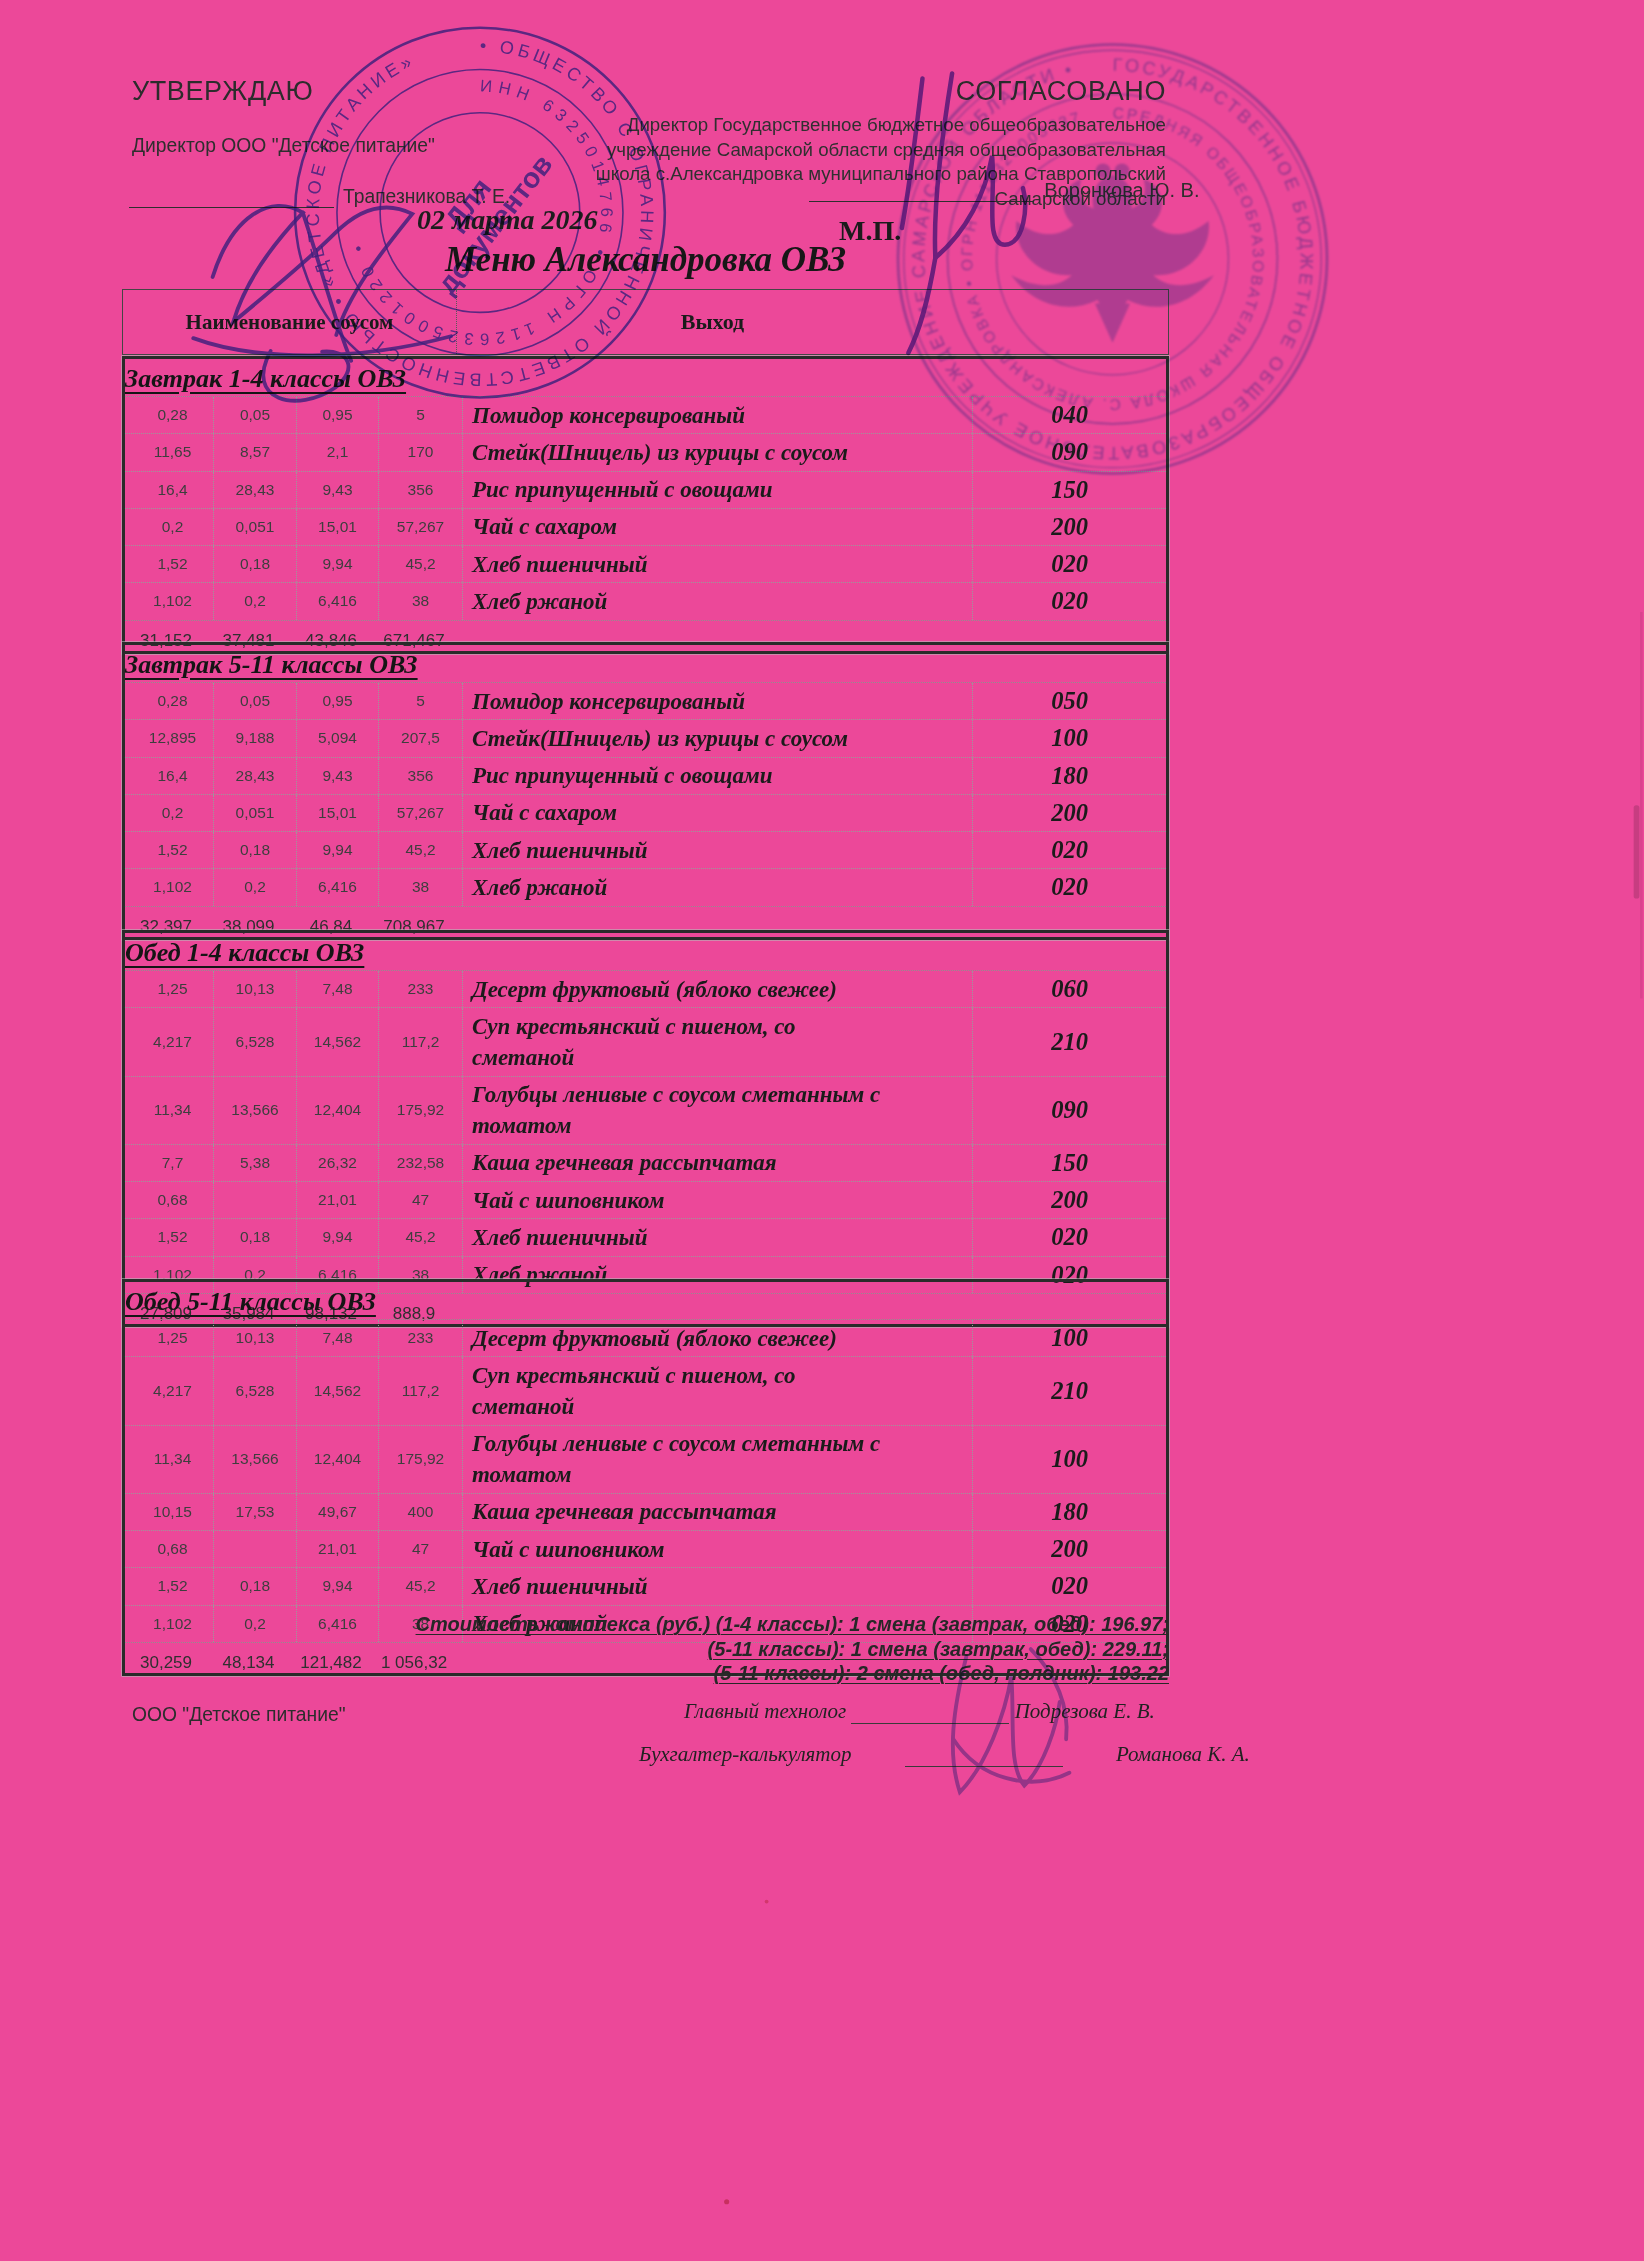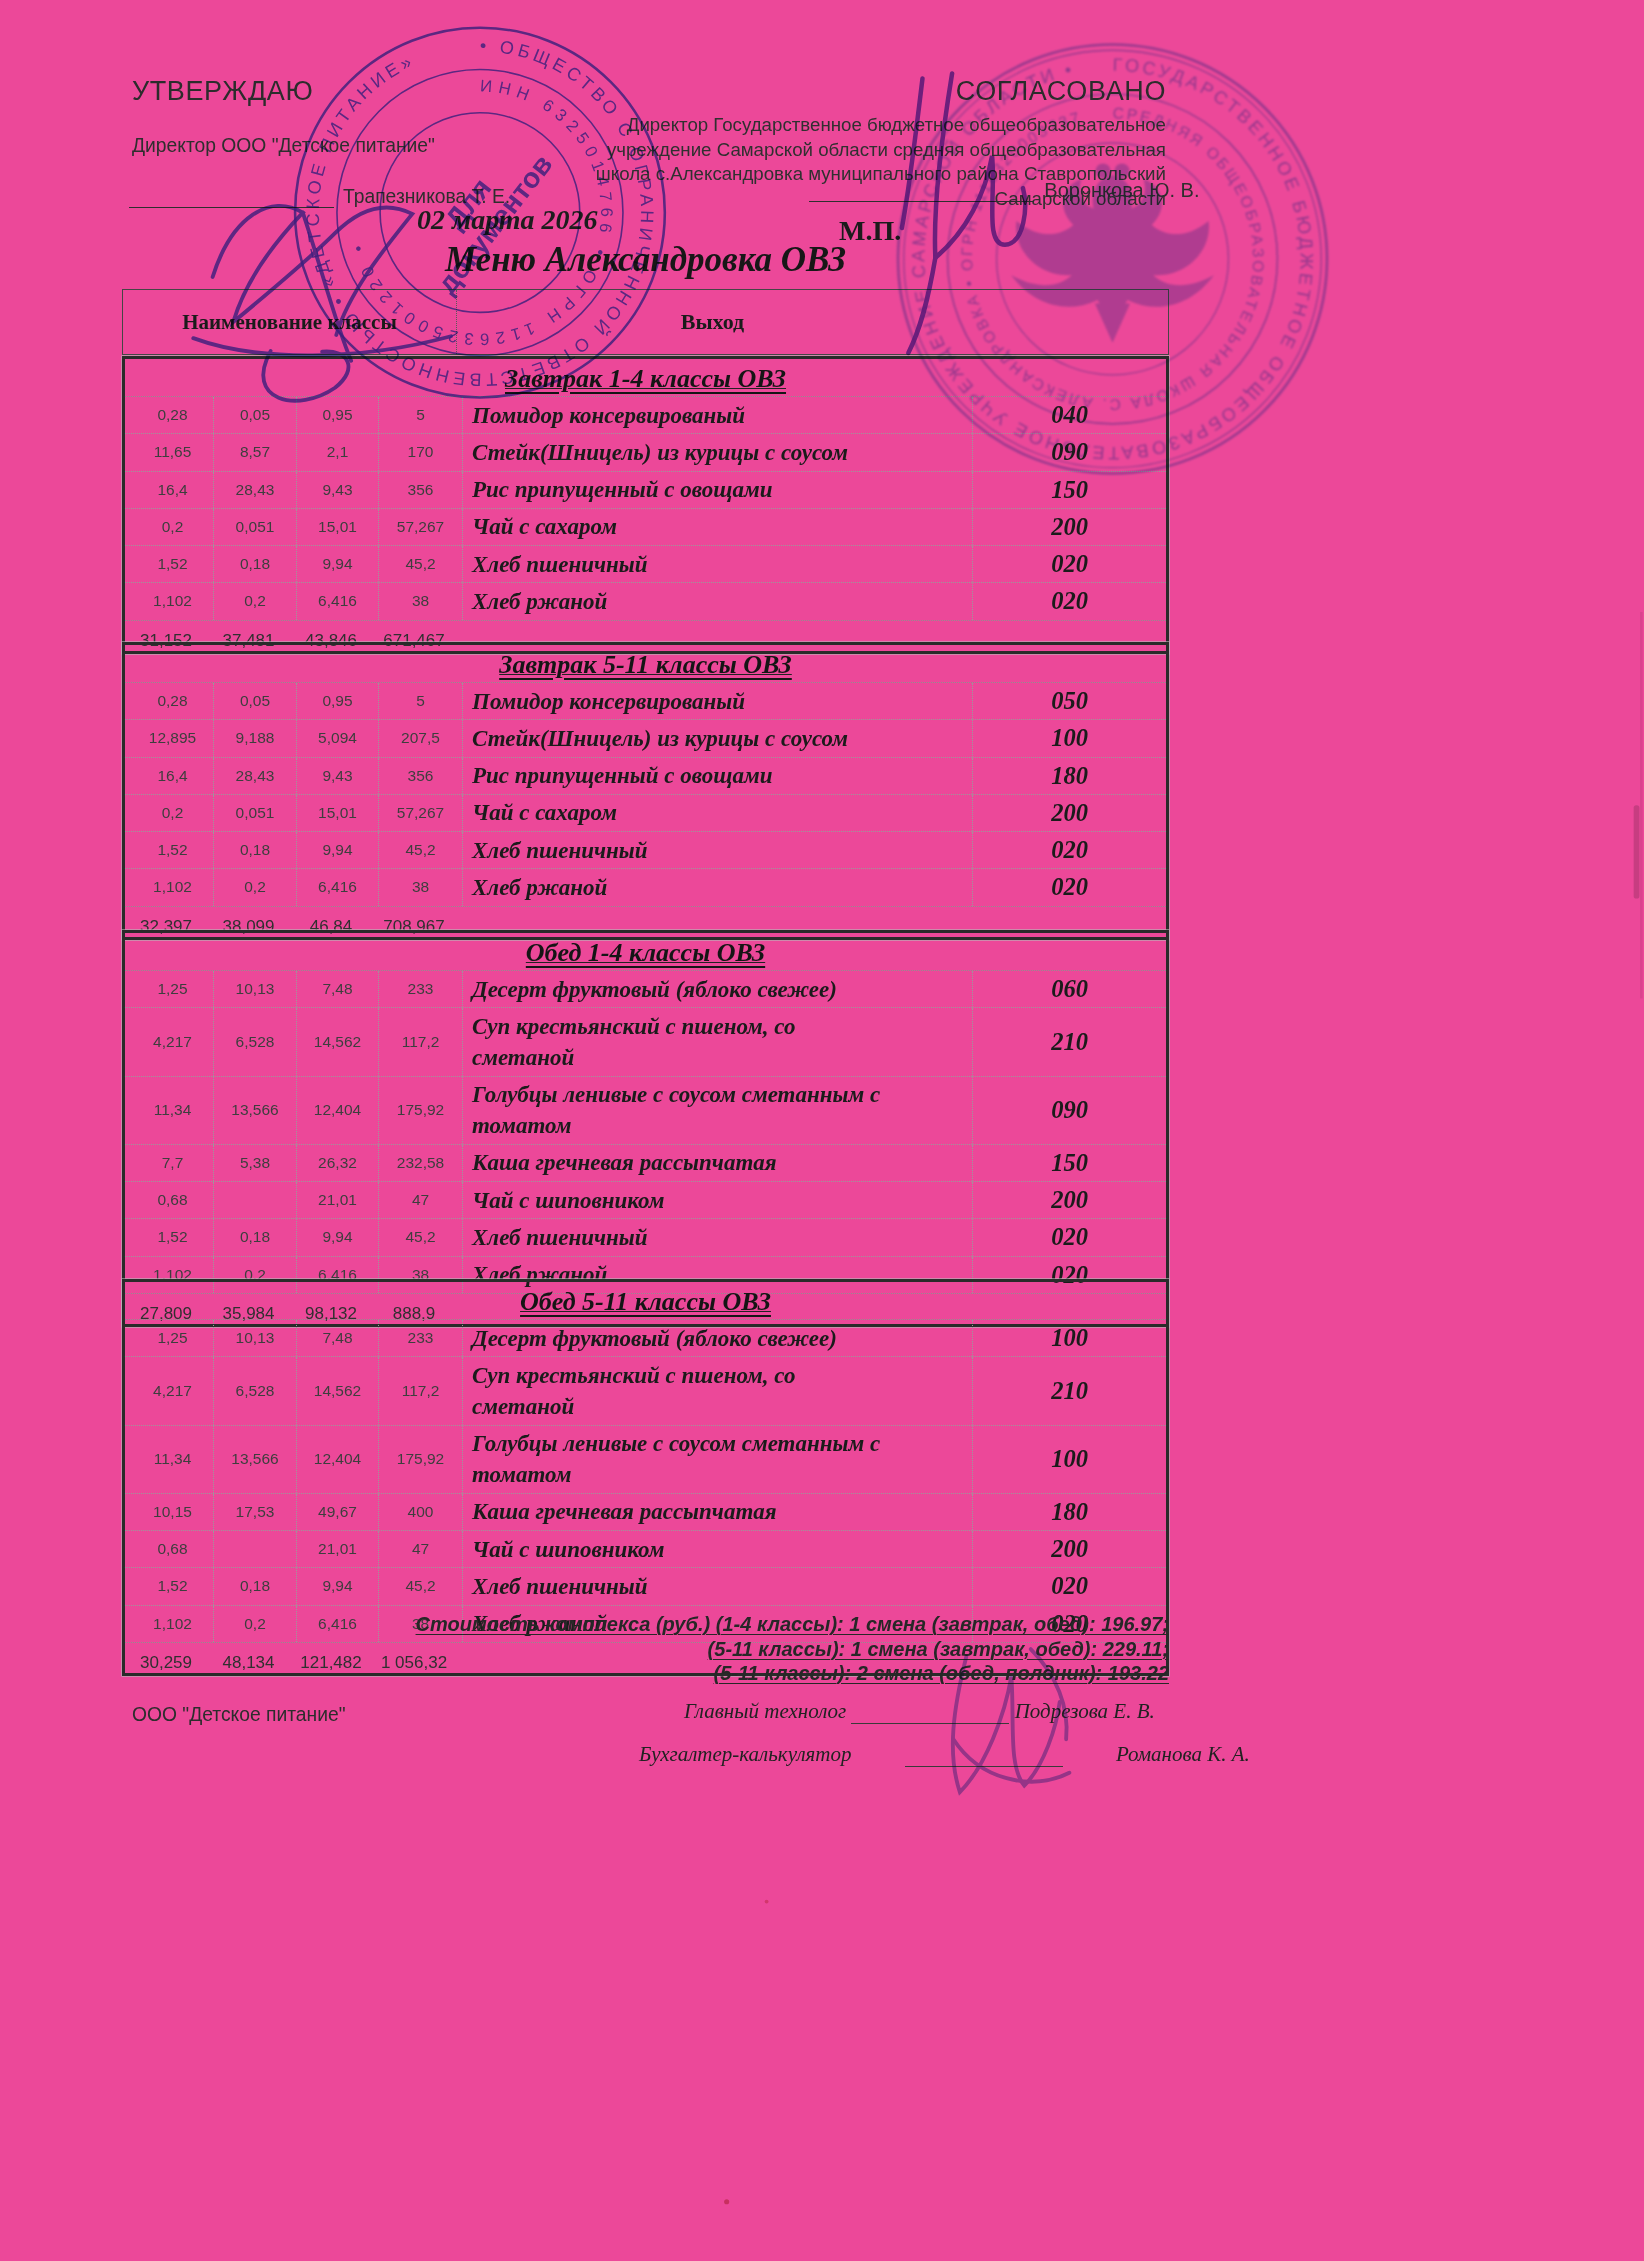--- a/index.html
+++ b/index.html
@@ -40,21 +40,21 @@
           font-family:"Liberation Serif","DejaVu Serif",serif;font-size:16px;color:#2a2a2a;}
   .ht-col + .ht-col{border-left:1.3px dotted #6a6a6a;}
   .ht-dish{display:flex;align-items:center;justify-content:center;border-right:1.3px dotted #5a5a5a;
            font-family:"Liberation Serif","DejaVu Serif",serif;font-weight:700;font-size:21px;color:#1b1b1b;}
   .ht-out{display:flex;align-items:center;justify-content:center;
           font-family:"Liberation Serif","DejaVu Serif",serif;font-weight:700;font-size:22px;color:#1b1b1b;}
 
   
   .menu-table{left:122px;width:1047px;border:3.2px solid #2a2a2a;box-sizing:border-box;
               box-shadow:0 0 0 0.6px #b9b9b9;background:rgba(255,255,255,.0);}
-  .t-title{text-align:center;padding:4.5px 0 2.6px 0;text-decoration:underline;}
+  .t-title{padding:4.5px 0 2.6px 0;}
   .t-title span{font-family:"Liberation Serif","DejaVu Serif",serif;font-style:italic;font-weight:700;
                 font-size:26px;color:#151515;text-decoration:underline;text-underline-offset:4.5px;
                 text-decoration-thickness:1.9px;}
   .rows{border-top:1.3px dotted #8f8f8f;}
   .row{display:grid;grid-template-columns:82px 83px 82px 84px 510px auto;min-height:31px;padding-left:7px;}
   .row + .row{border-top:1.3px dotted #9a9a9a;}
   .cell{display:flex;align-items:center;justify-content:center;box-sizing:border-box;}
   .cell.cnum{font-size:15.5px;color:#3e3e3e;border-right:1.3px dotted #9a9a9a;}
   .cell.cdish{justify-content:flex-start;padding:2.6px 77px 2.6px 9px;border-right:1.3px dotted #9a9a9a;
               font-family:"Liberation Serif","DejaVu Serif",serif;font-style:italic;font-weight:600;
@@ -97,21 +97,21 @@
   <div class="abs agree-role">Директор Государственное бюджетное общеобразовательное учреждение Самарской области средняя общеобразовательная школа с.Александровка муниципального района Ставропольский Самарской области</div>
   <div class="abs agree-sigrow">
     <div class="sig-line"></div>
     <div class="sig-name">Воронкова Ю. В.</div>
   </div>
   <div class="abs seal-label">М.П.</div>
 
   <div class="abs doc-title">Меню Александровка ОВЗ</div>
 
   <div class="abs head-table">
-    <div class="ht-dish">Наименование классы</div>
+    <div class="ht-dish">Наименование соусом</div>
     <div class="ht-out">Выход</div>
   </div>
 
   <div class="abs menu-table" style="top:356px;">
     <div class="t-title"><span>Завтрак 1-4 классы ОВЗ</span></div>
     <div class="rows">
         <div class="row">
           <div class="cell cnum">0,28</div>
           <div class="cell cnum">0,05</div>
           <div class="cell cnum">0,95</div>

